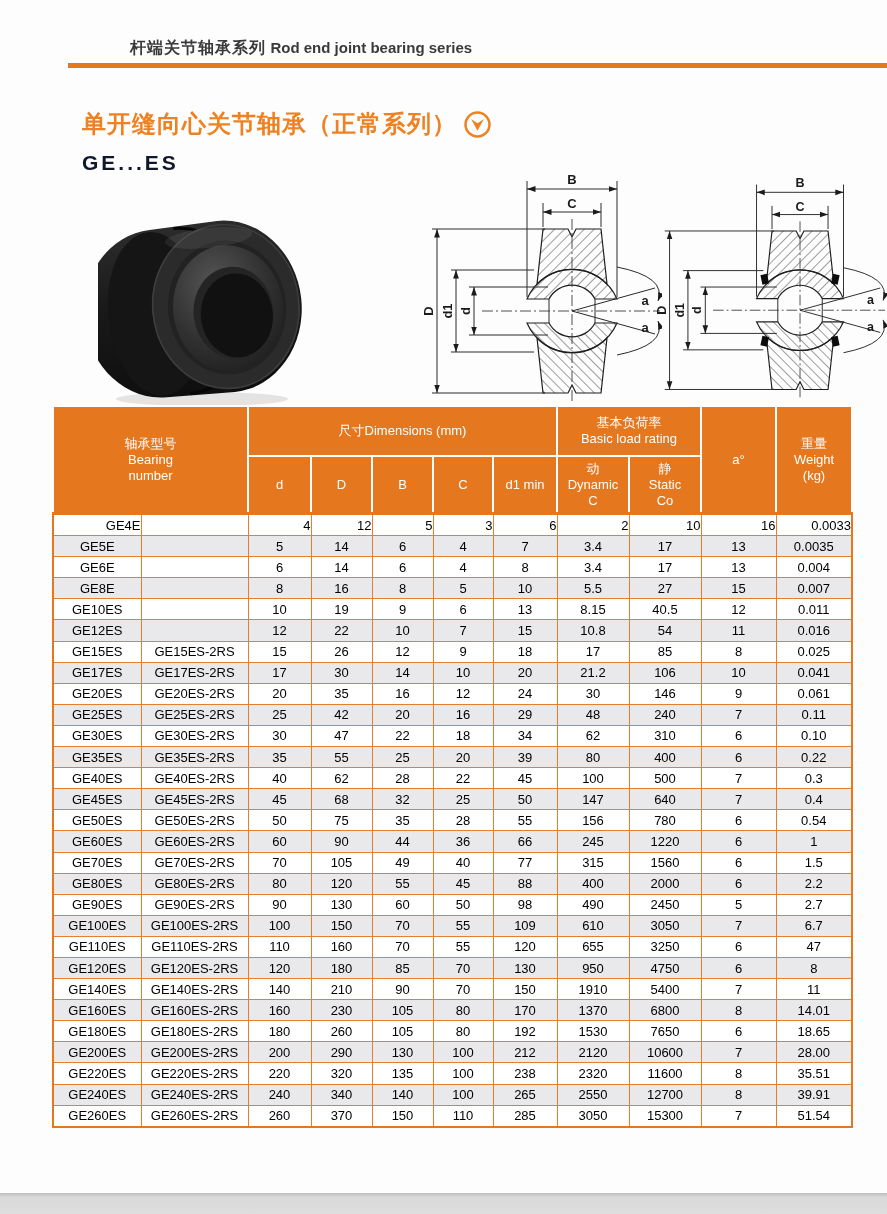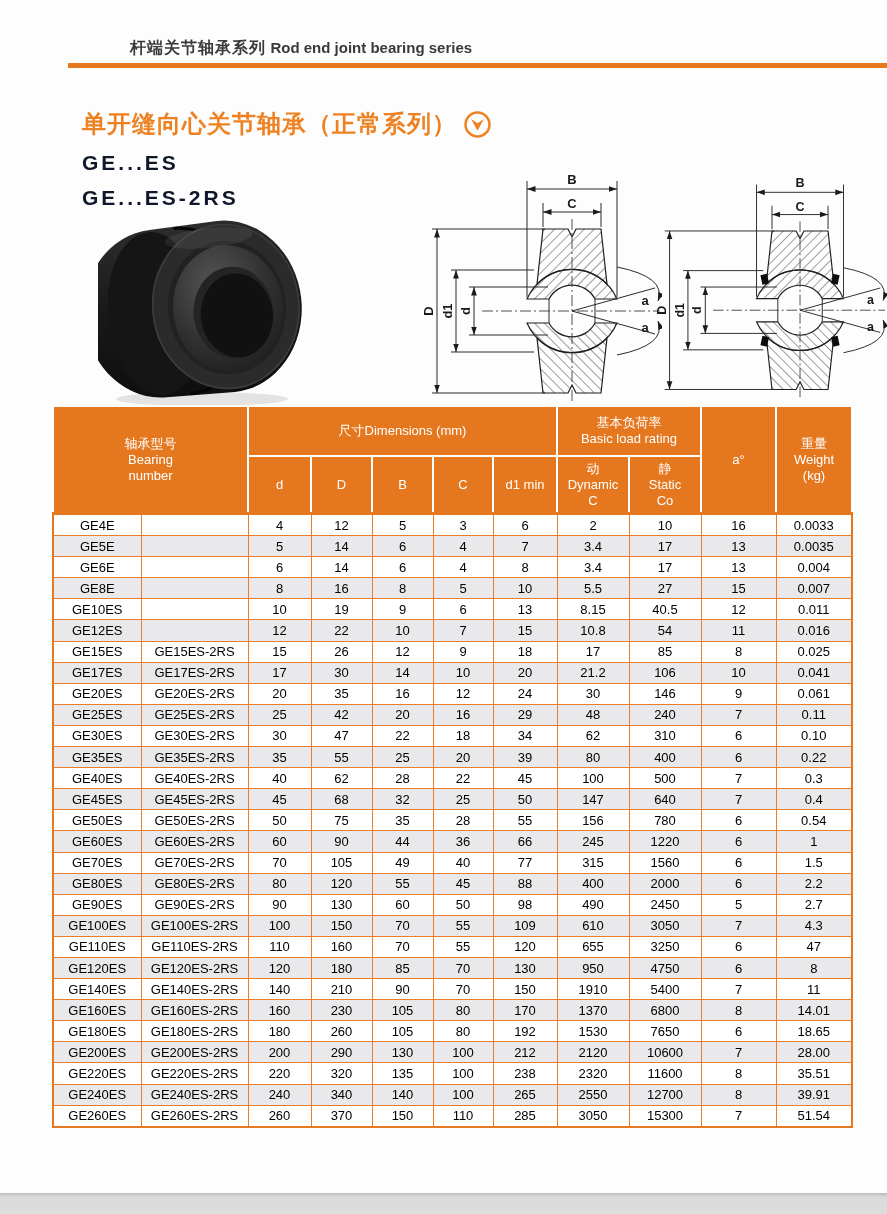--- a/index.html
+++ b/index.html
@@ -38,21 +38,21 @@
     background:#e5771f;color:#ffffff;font-weight:normal;
     border:2px solid #ffffff;font-size:13px;line-height:16px;padding:2px 0;
     text-align:center;vertical-align:middle;
   }
   .spec-table thead tr:first-child th{height:44px;}
   .spec-table thead tr:last-child th{height:51px;}
   .spec-table td{
     border:1.6px solid #e87d2b;text-align:center;vertical-align:middle;
     font-size:13px;color:#000;height:20.1px;padding:0;background:#ffffff;
   }
-  .spec-table tbody tr:first-child td{border-top:3px solid #e5771f;}
+  .spec-table tbody tr:first-child td{border-top:3px solid #e5771f;text-align:right;}
   .spec-table tbody tr.alt td{background:#e9e8ea;}
 
   .bottom-strip{position:absolute;left:0;top:1193px;width:887px;height:21px;
     background:linear-gradient(#bdbdbd 0,#d9d9d9 4px,#dedede 100%);}
 </style>
 </head>
 <body>
 
 <div class="page">
 
@@ -64,21 +64,20 @@
 
   <div class="title-block">
     <h1 class="main-title">
       <span>单开缝向心关节轴承（正常系列）</span>
       <svg class="arrow-badge" width="29" height="29" viewBox="0 0 30 30">
         <circle cx="15" cy="15" r="12.4" fill="none" stroke="#ee8222" stroke-width="2.6"></circle>
         <path d="M8.4,9.2 L15,21.5 L21.6,9.2 L15,13.6 Z" fill="#ee8222"></path>
       </svg>
     </h1>
     <div class="model-line">GE...ES</div>
-    <div class="model-line">GE...ES-2RS</div>
   </div>
 
   <svg class="photo" width="207" height="197" viewBox="0 0 207 197">
     <defs>
       <radialGradient id="sph" cx="40%" cy="30%" r="80%">
         <stop offset="0%" stop-color="#555555"></stop>
           <stop offset="55%" stop-color="#333333"></stop>
           <stop offset="100%" stop-color="#1d1d1d"></stop>
       </radialGradient>
       <linearGradient id="bodyg" x1="0" y1="0" x2="0" y2="1">
@@ -507,21 +506,21 @@
           <td>GE100ES</td>
           <td>GE100ES-2RS</td>
           <td>100</td>
           <td>150</td>
           <td>70</td>
           <td>55</td>
           <td>109</td>
           <td>610</td>
           <td>3050</td>
           <td>7</td>
-          <td>4.3</td>
+          <td>6.7</td>
         </tr>
         <tr>
           <td>GE110ES</td>
           <td>GE110ES-2RS</td>
           <td>110</td>
           <td>160</td>
           <td>70</td>
           <td>55</td>
           <td>120</td>
           <td>655</td>

